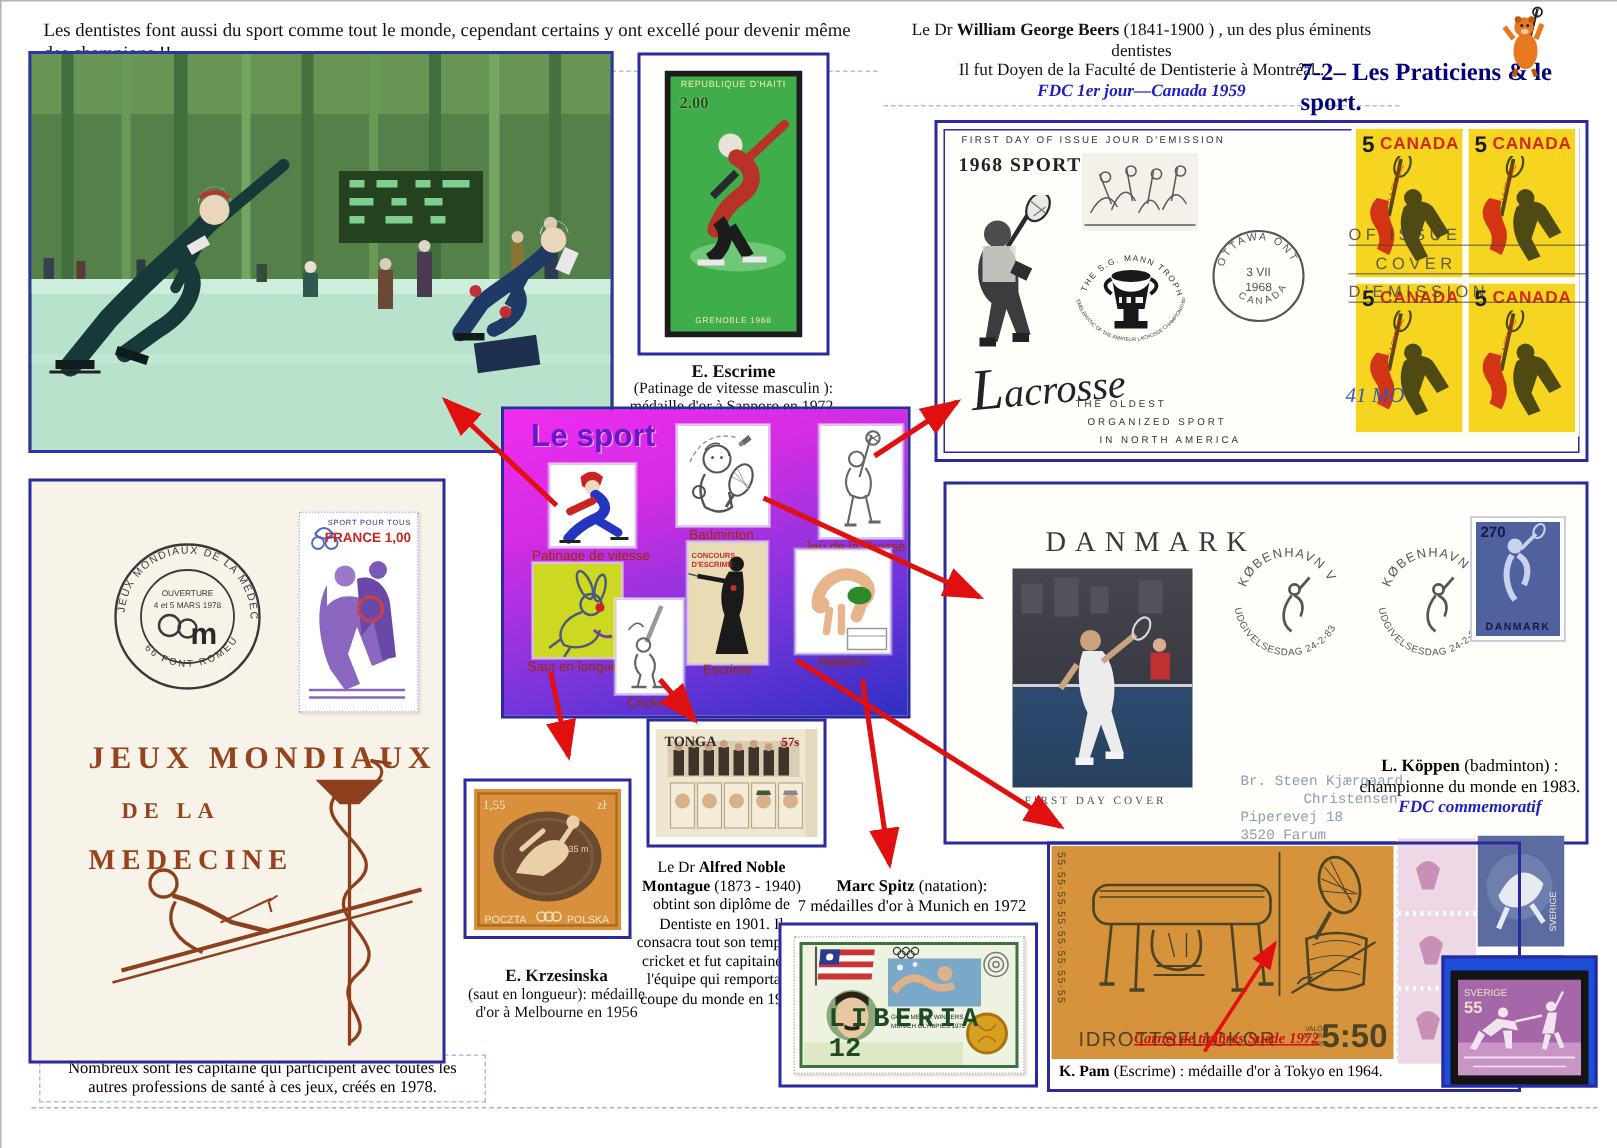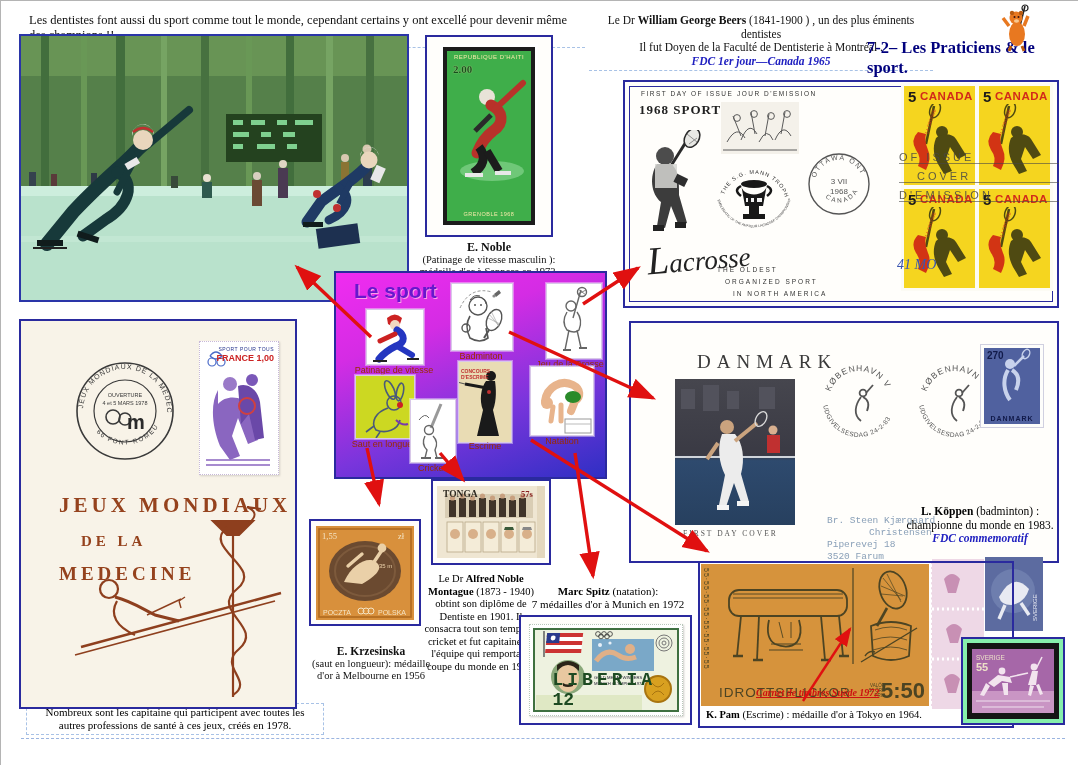--- a/index.html
+++ b/index.html
@@ -75,35 +75,35 @@
   .pinkstrip{left:930px;top:558px;width:52px;height:150px;background:#eed8e6;z-index:2;border-left:1px dashed #fff;}
   .bluestrips{left:984px;top:556px;width:58px;height:156px;z-index:2;}
   .swedenbox{left:697px;top:560px;width:316px;height:167px;border:2px solid #2a2a9e;box-sizing:border-box;z-index:3;background:transparent;}
   .booklet{position:absolute;left:1px;top:1px;width:228px;height:142px;background:#d6933c;overflow:hidden;}
   .bk-side{position:absolute;left:2px;top:4px;writing-mode:vertical-rl;font-family:"Liberation Sans",sans-serif;font-size:7px;color:#4c4423;letter-spacing:1px;}
   .bk-title{position:absolute;left:18px;bottom:6px;font-family:"Liberation Sans",sans-serif;font-size:13.5px;color:#4c4423;letter-spacing:1px;}
   .bk-pr{position:absolute;right:44px;bottom:8px;font-family:"Liberation Sans",sans-serif;font-size:4.5px;color:#4c4423;line-height:5px;text-align:right;}
   .bk-price{position:absolute;right:4px;bottom:2px;font-family:"Liberation Sans",sans-serif;font-size:22px;font-weight:bold;color:#4c4423;}
   .carnet{position:absolute;left:56px;bottom:28px;font-style:italic;font-weight:bold;font-size:10px;color:#cc1111;text-decoration:underline;z-index:5;}
   .pamline{position:absolute;left:4px;bottom:6px;font-size:10.5px;background:rgba(255,255,255,.85);padding:0 2px;z-index:5;}
-  .fencebox{left:960px;top:636px;width:104px;height:88px;border:2px solid #2a2a9e;background:#86efac;box-sizing:border-box;display:flex;align-items:center;justify-content:center;z-index:6;}
+  .fencebox{left:960px;top:636px;width:104px;height:88px;border:2px solid #2a2a9e;background:#1d4ed8;box-sizing:border-box;display:flex;align-items:flex-end;justify-content:center;z-index:6;}
   .fenceblk{width:92px;height:76px;background:#141414;display:flex;align-items:center;justify-content:center;}
   .arrowsvg{position:absolute;left:0;top:0;z-index:40;pointer-events:none;}
 </style>
 </head>
 <body>
 
 <div class="page">
 
   <div class="abs hdr">Les dentistes font aussi du sport comme tout le monde, cependant certains y ont excellé pour devenir même des champions !!</div>
 
   <div class="abs beers">
     <div><span>Le Dr </span><b>William George Beers</b><span> (1841-1900 ) , un des plus éminents dentistes</span></div>
     <div>Il fut Doyen de la Faculté de Dentisterie à Montréal .</div>
-    <div class="fdcnote">FDC 1er jour—Canada 1965</div>
+    <div class="fdcnote">FDC 1er jour—Canada 1959</div>
   </div>
 
   <div class="abs pagetitle">7-2– Les Praticiens &amp; le sport.</div>
   <svg class="abs" style="left:1000px;top:3px;z-index:3;" width="36" height="48" viewBox="0 0 36 48">
     <line x1="24" y1="2" x2="18" y2="26" stroke="#222" stroke-width="1.6"></line>
     <circle cx="24" cy="4" r="3" fill="none" stroke="#222" stroke-width="1.2"></circle>
     <ellipse cx="16" cy="30" rx="8" ry="12" fill="#e87820"></ellipse>
     <circle cx="15" cy="14" r="6.5" fill="#e87820"></circle>
     <circle cx="11" cy="9" r="2.2" fill="#b85a10"></circle>
       <circle cx="20" cy="9" r="2.2" fill="#b85a10"></circle>
@@ -205,21 +205,21 @@
           <path d="M32 88 C40 98 36 108 26 114" stroke="#1c1c1c" stroke-width="9" fill="none"></path>
           <path d="M40 92 L52 112" stroke="#1c1c1c" stroke-width="8"></path>
           <rect x="18" y="114" width="18" height="4" fill="#e8e8e8"></rect>
             <rect x="48" y="112" width="16" height="4" fill="#e8e8e8"></rect>
         </svg>
         <div class="haiti-bot">GRENOBLE 1968</div>
       </div>
     </div>
   </div>
   <div class="abs ctr caption" style="left:398px;top:240px;width:180px;z-index:2;">
-    <div class="capname">E. Noble</div>
+    <div class="capname">E. Escrime</div>
     <div>(Patinage de vitesse masculin ):</div>
     <div>médaille d'or à Sapporo en 1972.</div>
   </div>
 
   <div class="abs navybox canfdc">
     <div class="inner"></div>
     <div class="abs fdi" style="left:16px;top:8px;">FIRST DAY OF ISSUE</div>
     <div class="abs fdi" style="left:112px;top:8px;">JOUR D'EMISSION</div>
     <div class="abs sportseries" style="left:14px;top:20px;">1968 SPORT SERIES</div>
     <svg class="abs" style="left:96px;top:20px;" width="78" height="52" viewBox="0 0 78 52">

